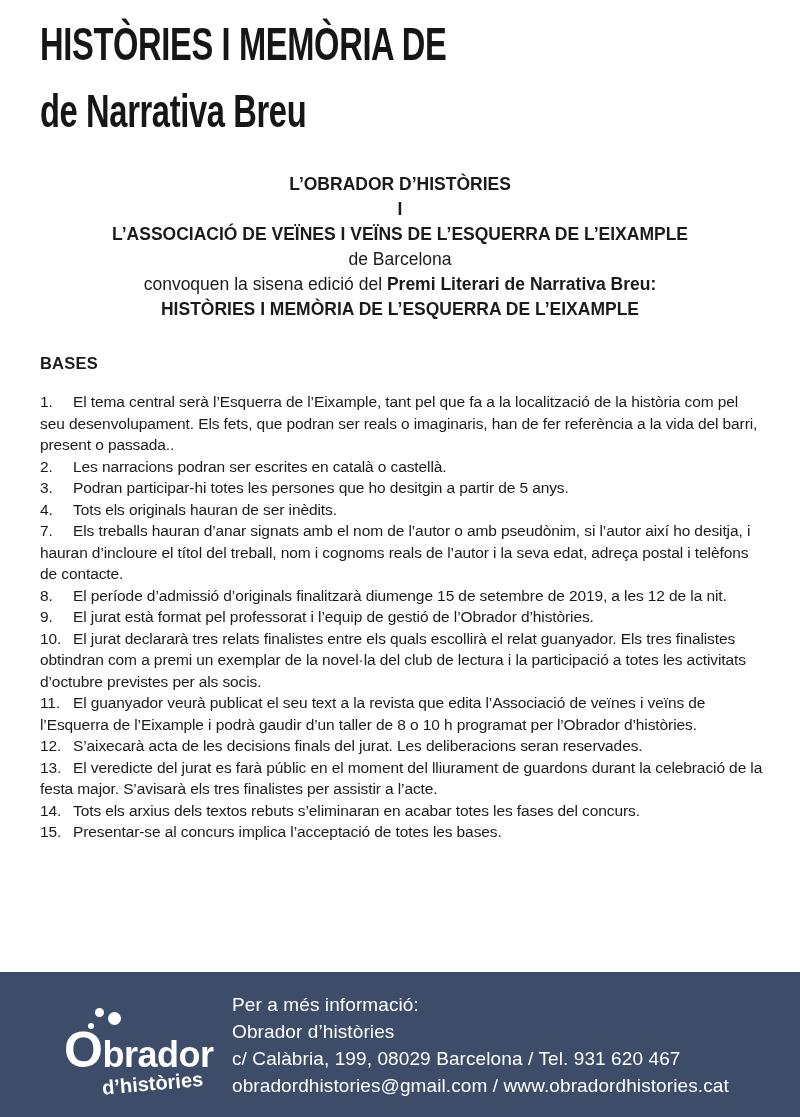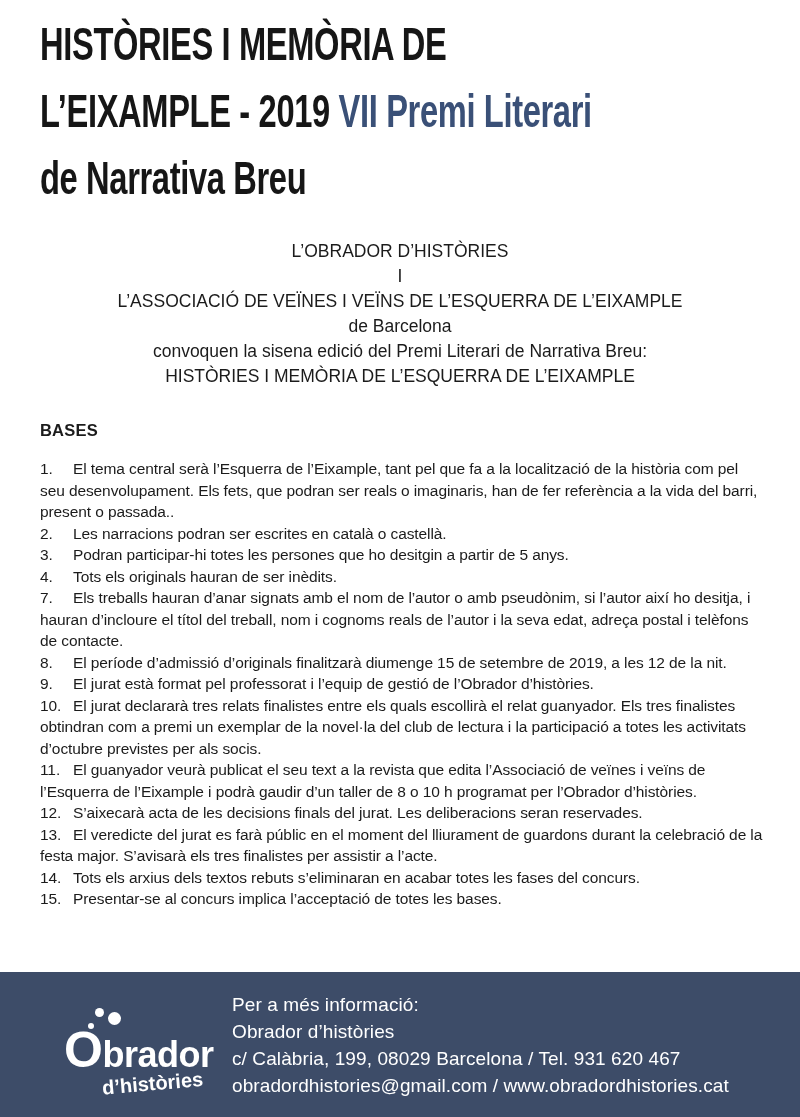--- a/index.html
+++ b/index.html
@@ -28,21 +28,21 @@
   .blue { color: #3a5077; }
 
   
   .intro {
     margin-top: 22px;
     text-align: center;
     font-size: 17.5px;
     line-height: 25px;
     color: #1b1b1b;
   }
-  .intro .b { font-weight: normal; }
+  .intro .b { font-weight: bold; }
 
   
   .bases-heading {
     margin: 32px 40px 0 40px;
     font-weight: bold;
     font-size: 16.5px;
     letter-spacing: 0.2px;
   }
   .items {
     margin: 18px 36px 0 40px;
@@ -100,26 +100,20 @@
 </head>
 <body>
 
 <div class="page">
 
   <div class="title-block">
     <div class="title-line">
       <span class="t">HISTÒRIES I MEMÒRIA DE</span>
     </div>
     <div class="title-line">
-      <span class="t">
-        <span>L’EIXAMPLE - 2019</span>
-        <span class="blue">VII Premi Literari</span>
-      </span>
-    </div>
-    <div class="title-line">
       <span class="t blue">de Narrativa Breu</span>
     </div>
   </div>
 
   <div class="intro">
     <div class="b">L’OBRADOR D’HISTÒRIES</div>
     <div class="b">I</div>
     <div class="b">L’ASSOCIACIÓ DE VEÏNES I VEÏNS DE L’ESQUERRA DE L’EIXAMPLE</div>
     <div>de Barcelona</div>
     <div><span>convoquen la sisena edició del </span><span class="b">Premi Literari de Narrativa Breu:</span></div>

